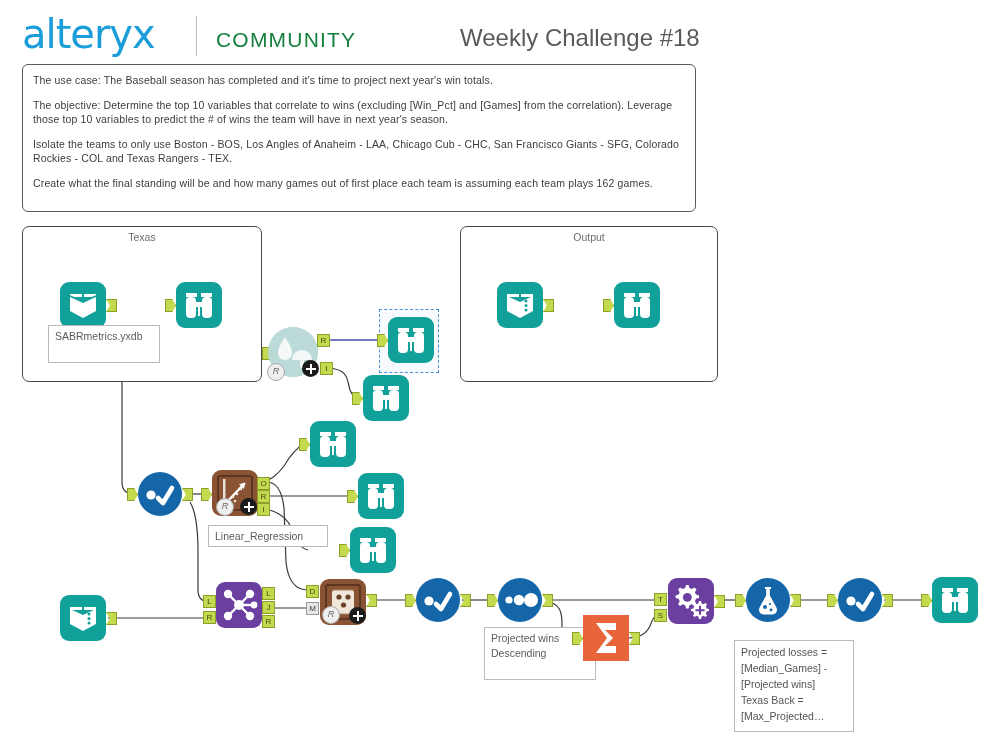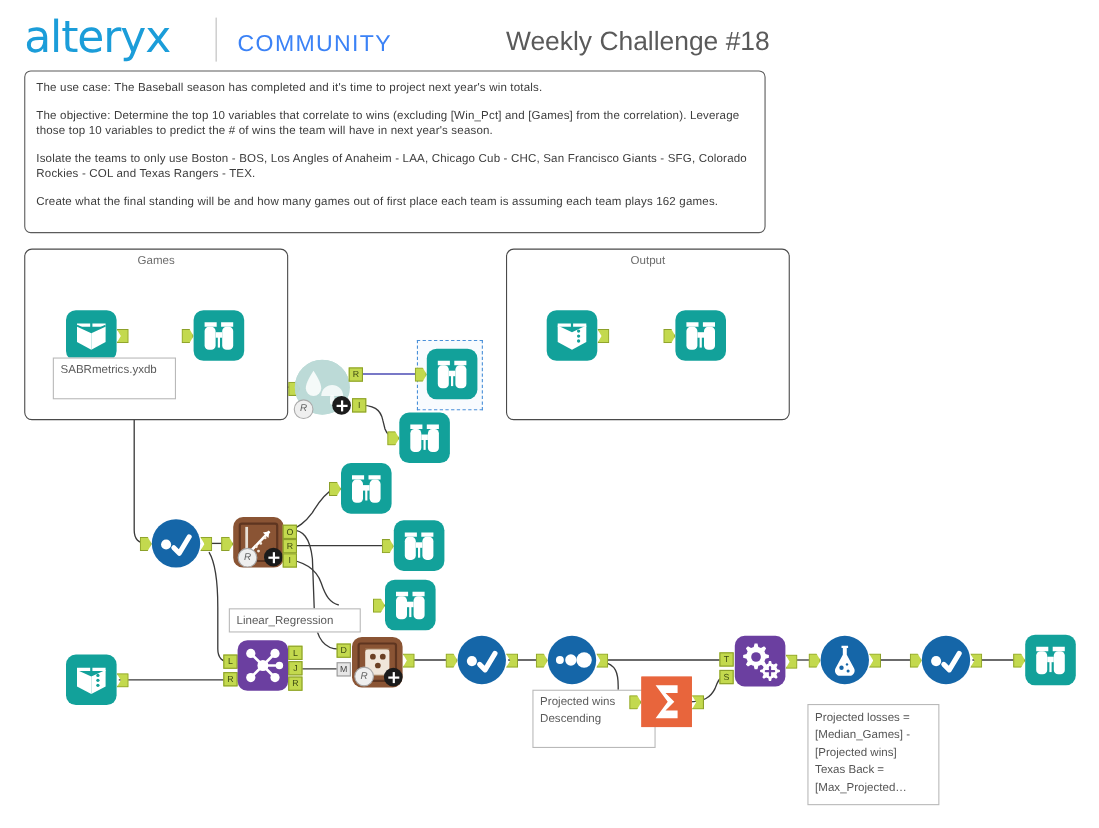--- a/index.html
+++ b/index.html
@@ -11,21 +11,21 @@
   
   #header{position:absolute;left:0;top:0;width:999px;height:62px;}
   #logo-alteryx{
     position:absolute;left:22px;top:14px;
     font-size:40px;line-height:40px;letter-spacing:-1px;
     color:#1b9dd9;font-family:"DejaVu Sans", sans-serif;font-weight:400;
   }
   #logo-divider{position:absolute;left:196px;top:16px;width:1px;height:40px;background:#bcbcbc;}
   #logo-community{
     position:absolute;left:216px;top:28px;
-    font-size:21px;letter-spacing:1.2px;color:#3b82f6;font-weight:400;
+    font-size:21px;letter-spacing:1.2px;color:#15803d;font-weight:400;
   }
   #page-title{
     position:absolute;left:460px;top:24px;
     font-size:24px;color:#5a5a5a;font-weight:400;
   }
   
   #desc-box{
     position:absolute;left:22px;top:64px;width:674px;height:148px;
     border:1px solid #5b5b5b;border-radius:6px;background:#fff;
     box-sizing:border-box;padding:8px 10px 0 10px;
@@ -155,21 +155,21 @@
 
       <path d="M718 388 L742 388"></path>
 
       <path d="M794 388 L834 388"></path>
 
       <path d="M884 388 L928 388"></path>
     </g>
   </svg>
 
   <div class="container-box" style="left:22px;top:14px;width:240px;height:156px;">
-    <div class="container-title">Games</div>
+    <div class="container-title">Texas</div>
   </div>
 
   <div class="tool" style="left:60px;top:70px;">
     <div class="sq teal">
       <svg width="46" height="46" viewBox="0 0 46 46">
         <path d="M10 12 h12 v3 h-12 z" fill="#ffffff"></path>
         <path d="M24 12 h12 v3 h-12 z" fill="#ffffff"></path>
         <path d="M10 14 L23 20 L23 36 L10 29 Z" fill="#ffffff"></path>
         <path d="M36 14 L23 20 L23 36 L36 29 Z" fill="#ffffff"></path>
         <path d="M10 14 L23 20 L36 14" fill="none" stroke="#12a19a" stroke-width="1.6"></path>
@@ -302,21 +302,21 @@
         <circle cx="23" cy="31" r="1.3" fill="#f2e8dd"></circle>
       </svg>
     </div>
     <div class="rbadge" style="left:4px;top:28px;">R</div>
     <div class="plusbadge" style="left:28px;top:28px;"></div>
     <div class="anch-lbl" style="left:45px;top:7px;">O</div>
     <div class="anch-lbl" style="left:45px;top:20px;">R</div>
     <div class="anch-lbl" style="left:45px;top:33px;">I</div>
   </div>
 
-  <div class="annot" style="left:208px;top:313px;width:120px;height:22px;margin-top:28px;">
+  <div class="annot" style="left:208px;top:313px;width:120px;height:22px;">
     <span>Linear_Regression</span>
   </div>
 
   <div class="tool" style="left:310px;top:209px;">
     <div class="anch inp" style="left:-11px;top:17px;"></div>
     <div class="sq teal">
       <svg width="46" height="46" viewBox="0 0 46 46">
         <path d="M10 11 h11 v4 h-11 z" fill="#fff"></path>
           <path d="M25 11 h11 v4 h-11 z" fill="#fff"></path>
         <rect x="10" y="15" width="10" height="21" rx="4" fill="#fff"></rect>

